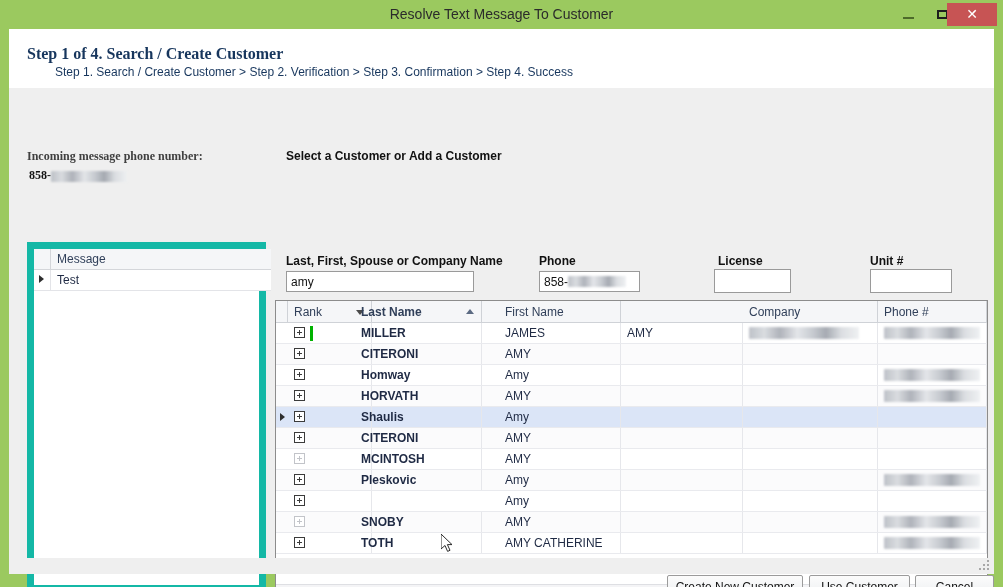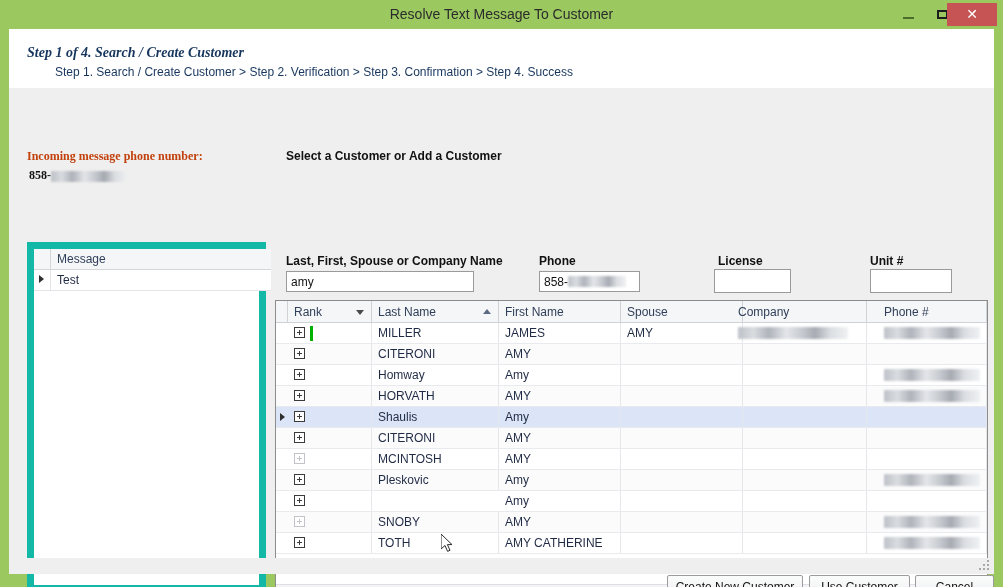--- a/index.html
+++ b/index.html
@@ -86,25 +86,24 @@
   #step-header {
     position: absolute;
     left: 0; top: 0;
     width: 985px; height: 59px;
     background: #ffffff;
     border-bottom: 1px solid #dcdcdc;
   }
   #step-title {
     position: absolute;
     left: 18px; top: 16px;
-    font-size: 14px;
+    font-size: 16px;
     font-weight: bold;
     color: #17365d;
     font-family: "Liberation Serif", serif;
-    font-style: italic;
   }
   #step-breadcrumb {
     position: absolute;
     left: 46px; top: 36px;
     font-size: 12px;
     color: #17365d;
   }
 
   
   #body-pane {
@@ -112,21 +111,21 @@
     left: 0; top: 59px;
     width: 985px; height: 486px;
     background: #efefef;
   }
 
   
   #lbl-incoming {
     position: absolute;
     left: 18px; top: 61px;
     font-size: 12px; font-weight: bold;
-    color: #c2410c;
+    color: #404040;
     font-family: "Liberation Serif", serif;
   }
   #incoming-number {
     position: absolute;
     left: 20px; top: 80px;
     font-size: 12px; font-weight: bold;
     color: #111111;
     font-family: "Liberation Serif", serif;
   }
   .redact {
@@ -319,24 +318,24 @@
   }
   .rank-bar {
     position: absolute; left: 22px; top: 3px;
     width: 3px; height: 15px;
     background: #00b200;
   }
 
   
   .col-ind  { left: 0;   width: 12px; }
   .col-rank { left: 12px; width: 84px; }
-  .col-last { left: 96px; width: 127px; }
+  .col-last { left: 79px; width: 127px; font-weight: bold; }
   .col-first{ left: 223px; width: 122px; }
   .col-sps  { left: 345px; width: 122px; }
-  .col-comp { left: 456px; width: 135px; text-align: right; }
+  .col-comp { left: 467px; width: 135px; text-align: right; }
   .col-ph   { left: 602px; width: 109px; }
 
   
   #cust-hscroll {
     position: absolute;
     left: 0; bottom: 0;
     width: 711px; height: 17px;
     background: #f4f4f6;
     border-top: 1px solid #dedfe3;
     box-sizing: border-box;
@@ -457,23 +456,20 @@
             <span class="hl">Rank</span>
             <span class="caret-down"></span>
           </div>
           <div class="hcell col-last">
             <span class="hl">Last Name</span>
             <span class="caret-up"></span>
           </div>
           <div class="hcell col-first">
             <span class="hl">First Name</span>
           </div>
-          <div class="hcell col-sps">
-            <span class="hl">Spouse</span>
-          </div>
           <div class="hcell col-comp">
             <span class="hl">Company</span>
           </div>
           <div class="hcell col-ph">
             <span class="hl">Phone #</span>
           </div>
         </div>
 
         <div id="cust-rows">
             <div class="grow" style="top: 22px;">

